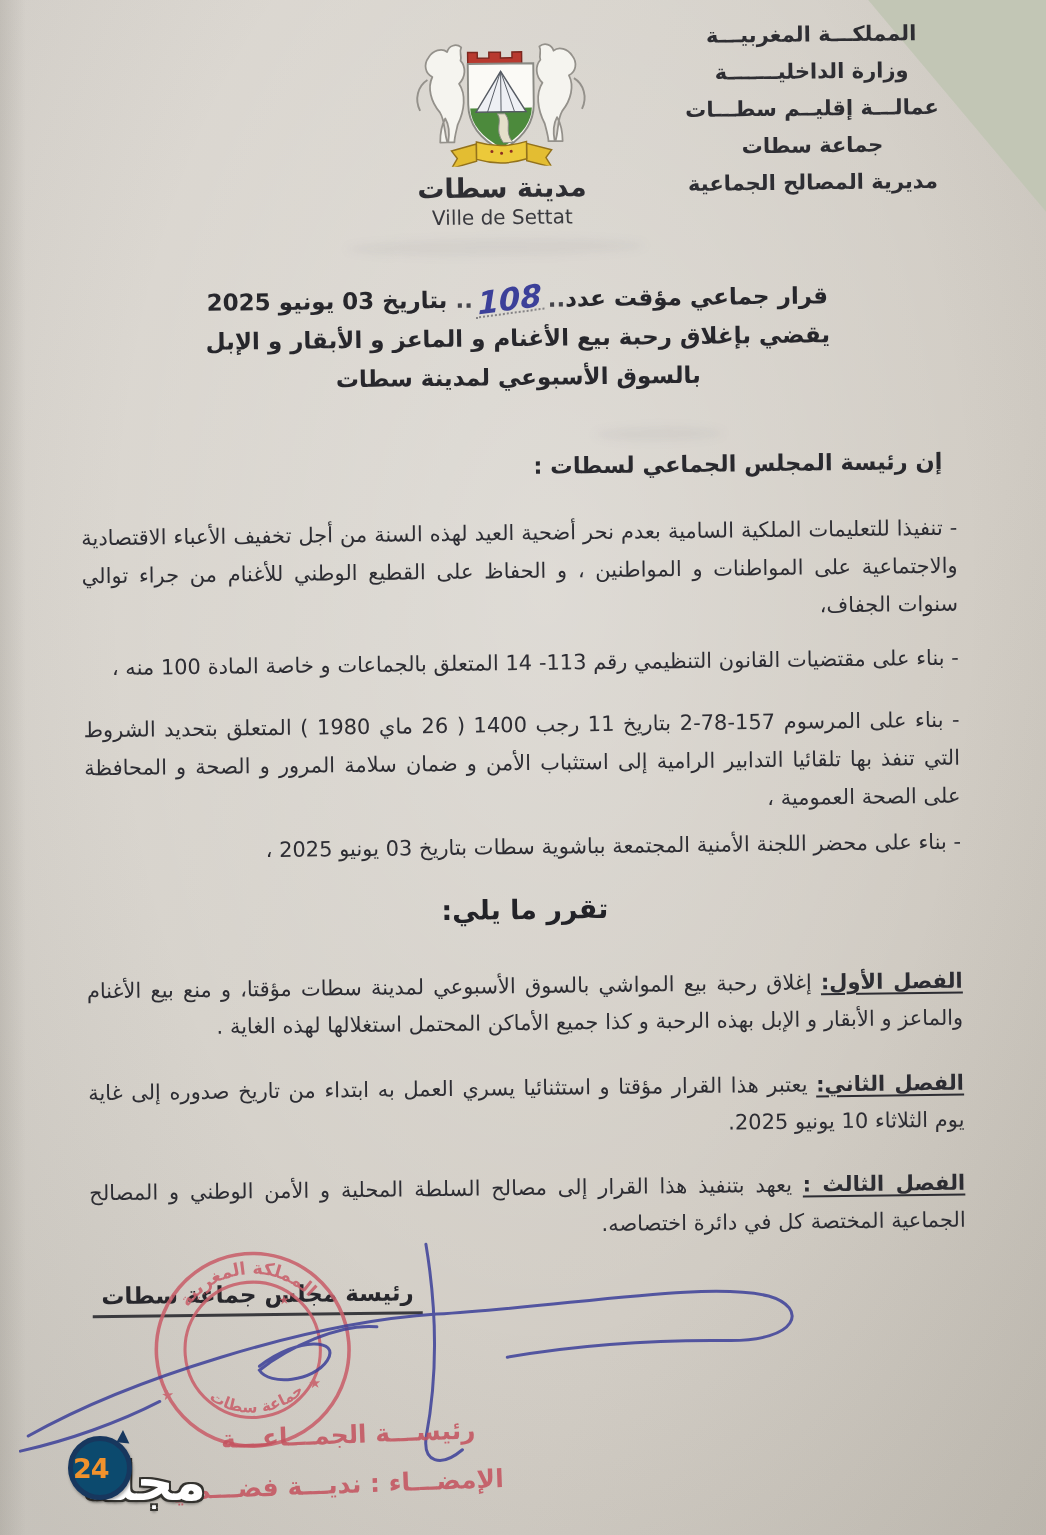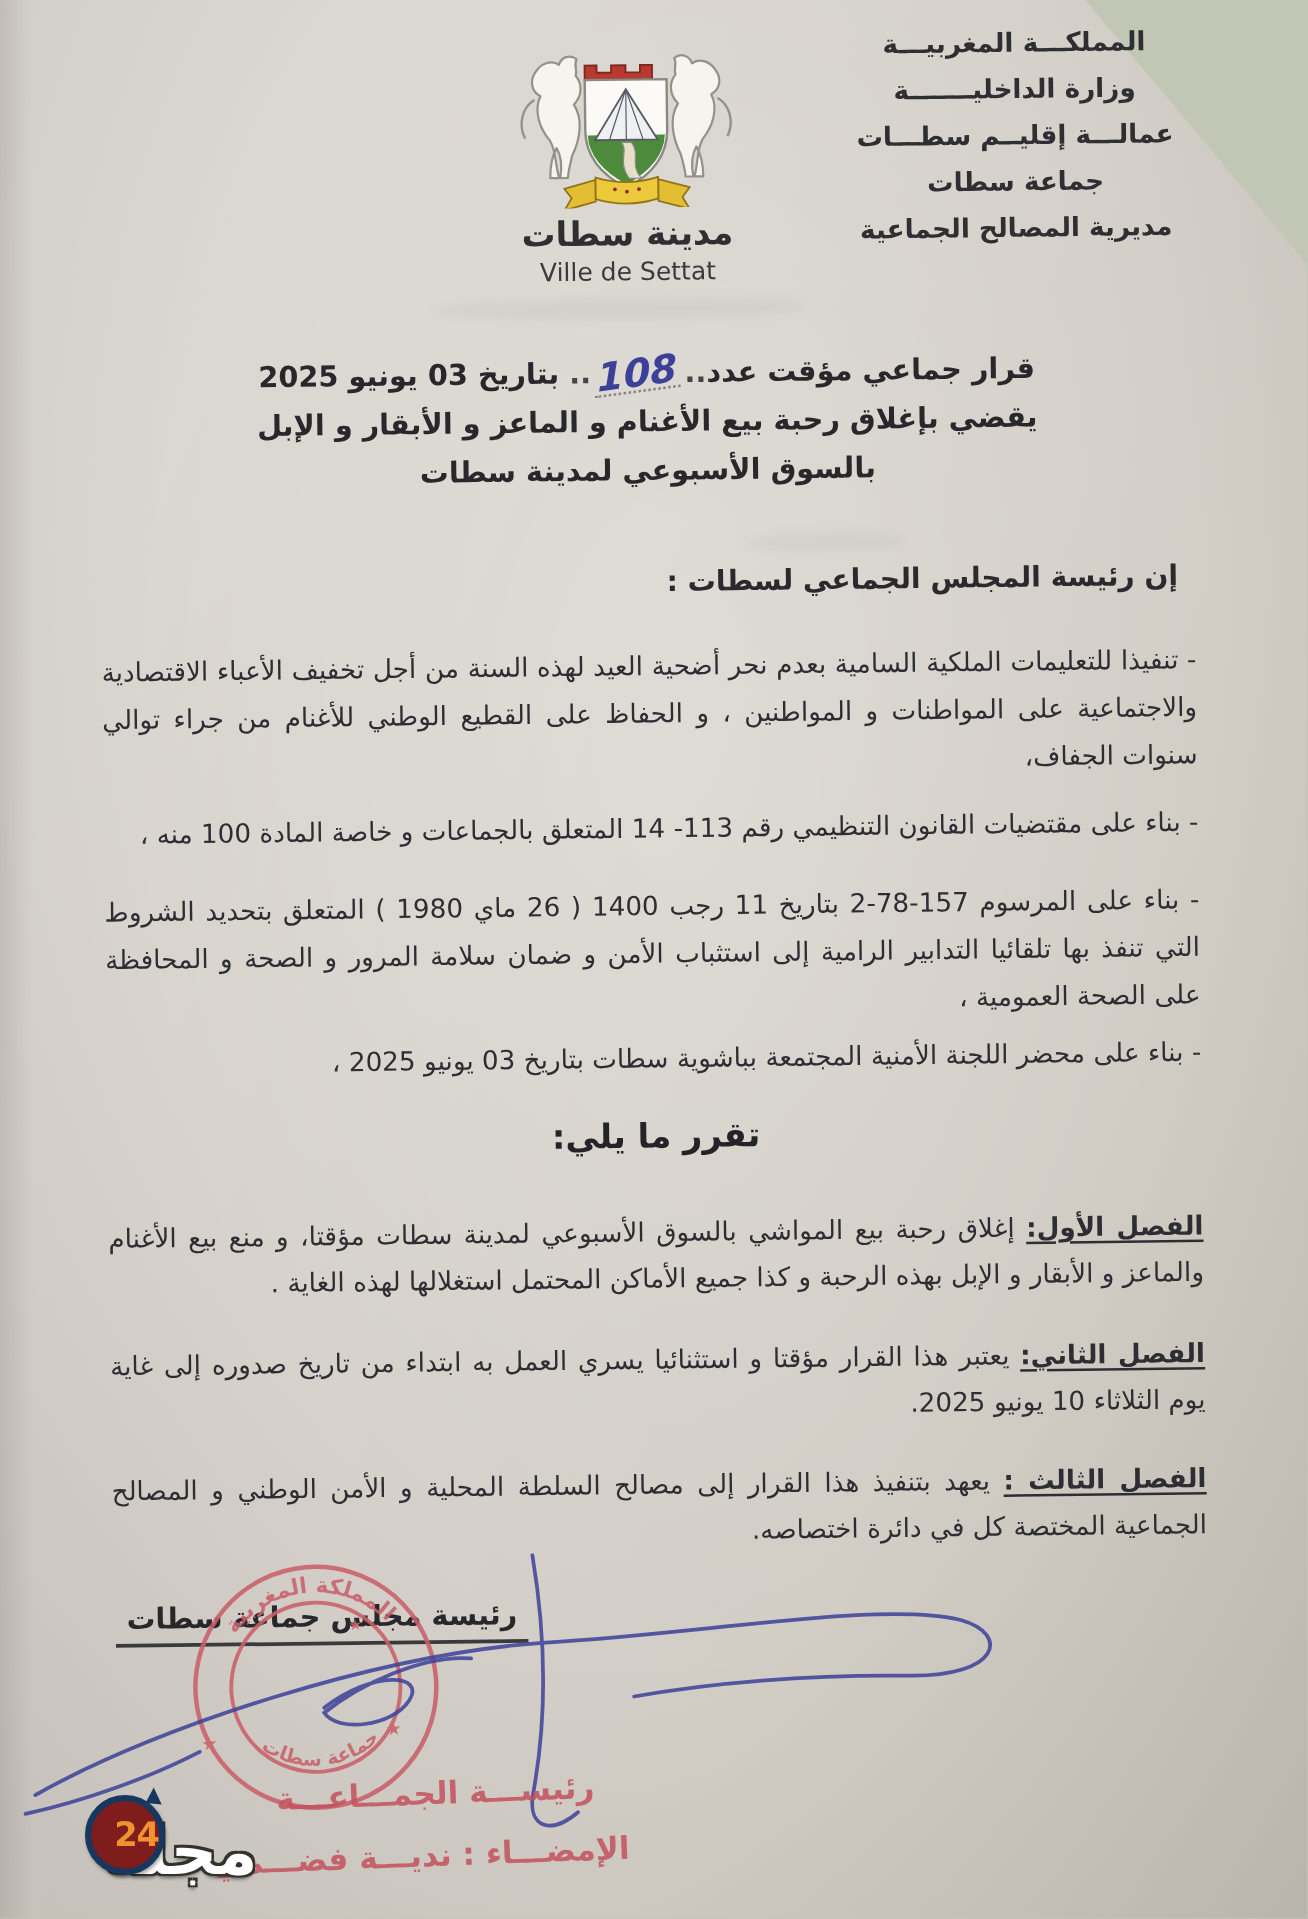--- a/index.html
+++ b/index.html
@@ -75,21 +75,21 @@
   .sl2{top:1468px;left:118px;width:420px;font-size:25px;}
   .signature-svg{position:absolute;left:0;top:1225px;}
   
   .watermark{position:absolute;left:6px;top:1442px;width:200px;height:90px;direction:rtl;}
   .wm-word{
     font-size:52px;font-weight:bold;color:#ffffff;line-height:80px;
     text-shadow:2px 2px 0 #33322e,-2px 2px 0 #33322e,2px -2px 0 #33322e,-2px -2px 0 #33322e,0 3px 3px rgba(0,0,0,.45);
   }
   .wm-circle{
     position:absolute;top:-6px;left:62px;width:54px;height:54px;border-radius:50%;
-    background:#7f1d1d;border:5px solid #17375e;display:flex;align-items:center;justify-content:flex-start;
+    background:#0c4a6e;border:5px solid #17375e;display:flex;align-items:center;justify-content:flex-end;
     box-shadow:1px 2px 3px rgba(0,0,0,.35);
   }
   .wm-circle::after{
     content:"";position:absolute;top:-9px;right:-4px;width:0;height:0;
     border-left:12px solid #17375e;border-top:9px solid transparent;border-bottom:5px solid transparent;
     transform:rotate(28deg);
   }
   .wm-circle span{color:#f0922d;font-weight:bold;font-size:27px;letter-spacing:-1px;}
   
   .bleed{position:absolute;background:rgba(85,85,100,0.06);filter:blur(4px);border-radius:50%;}

